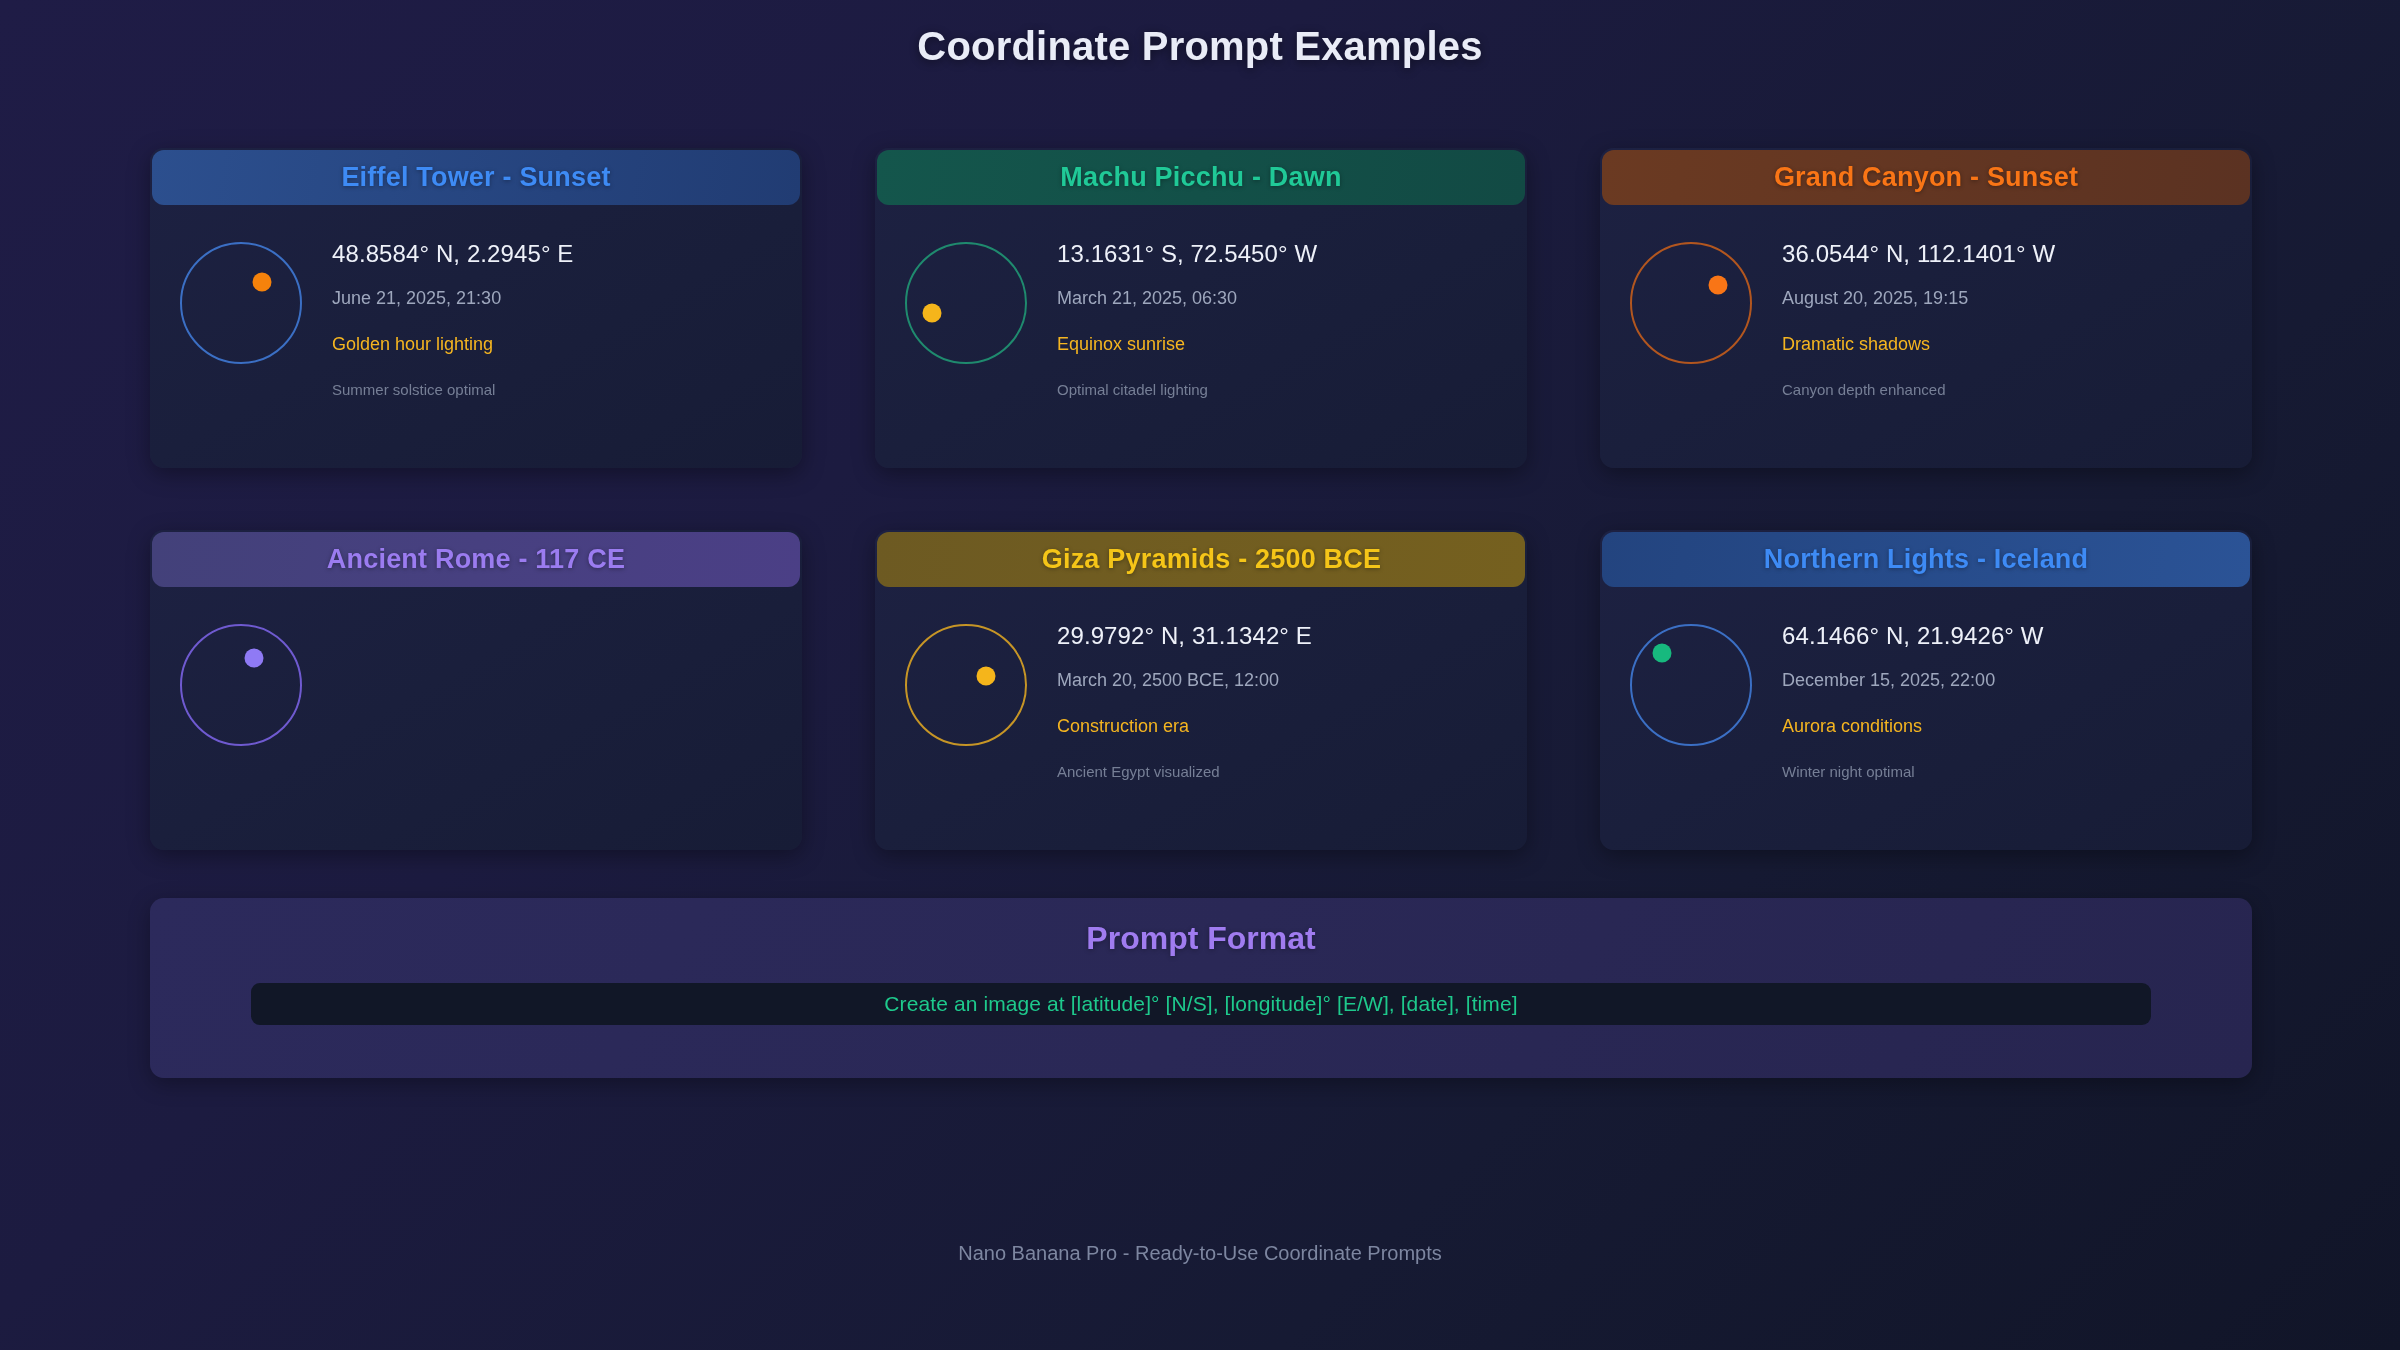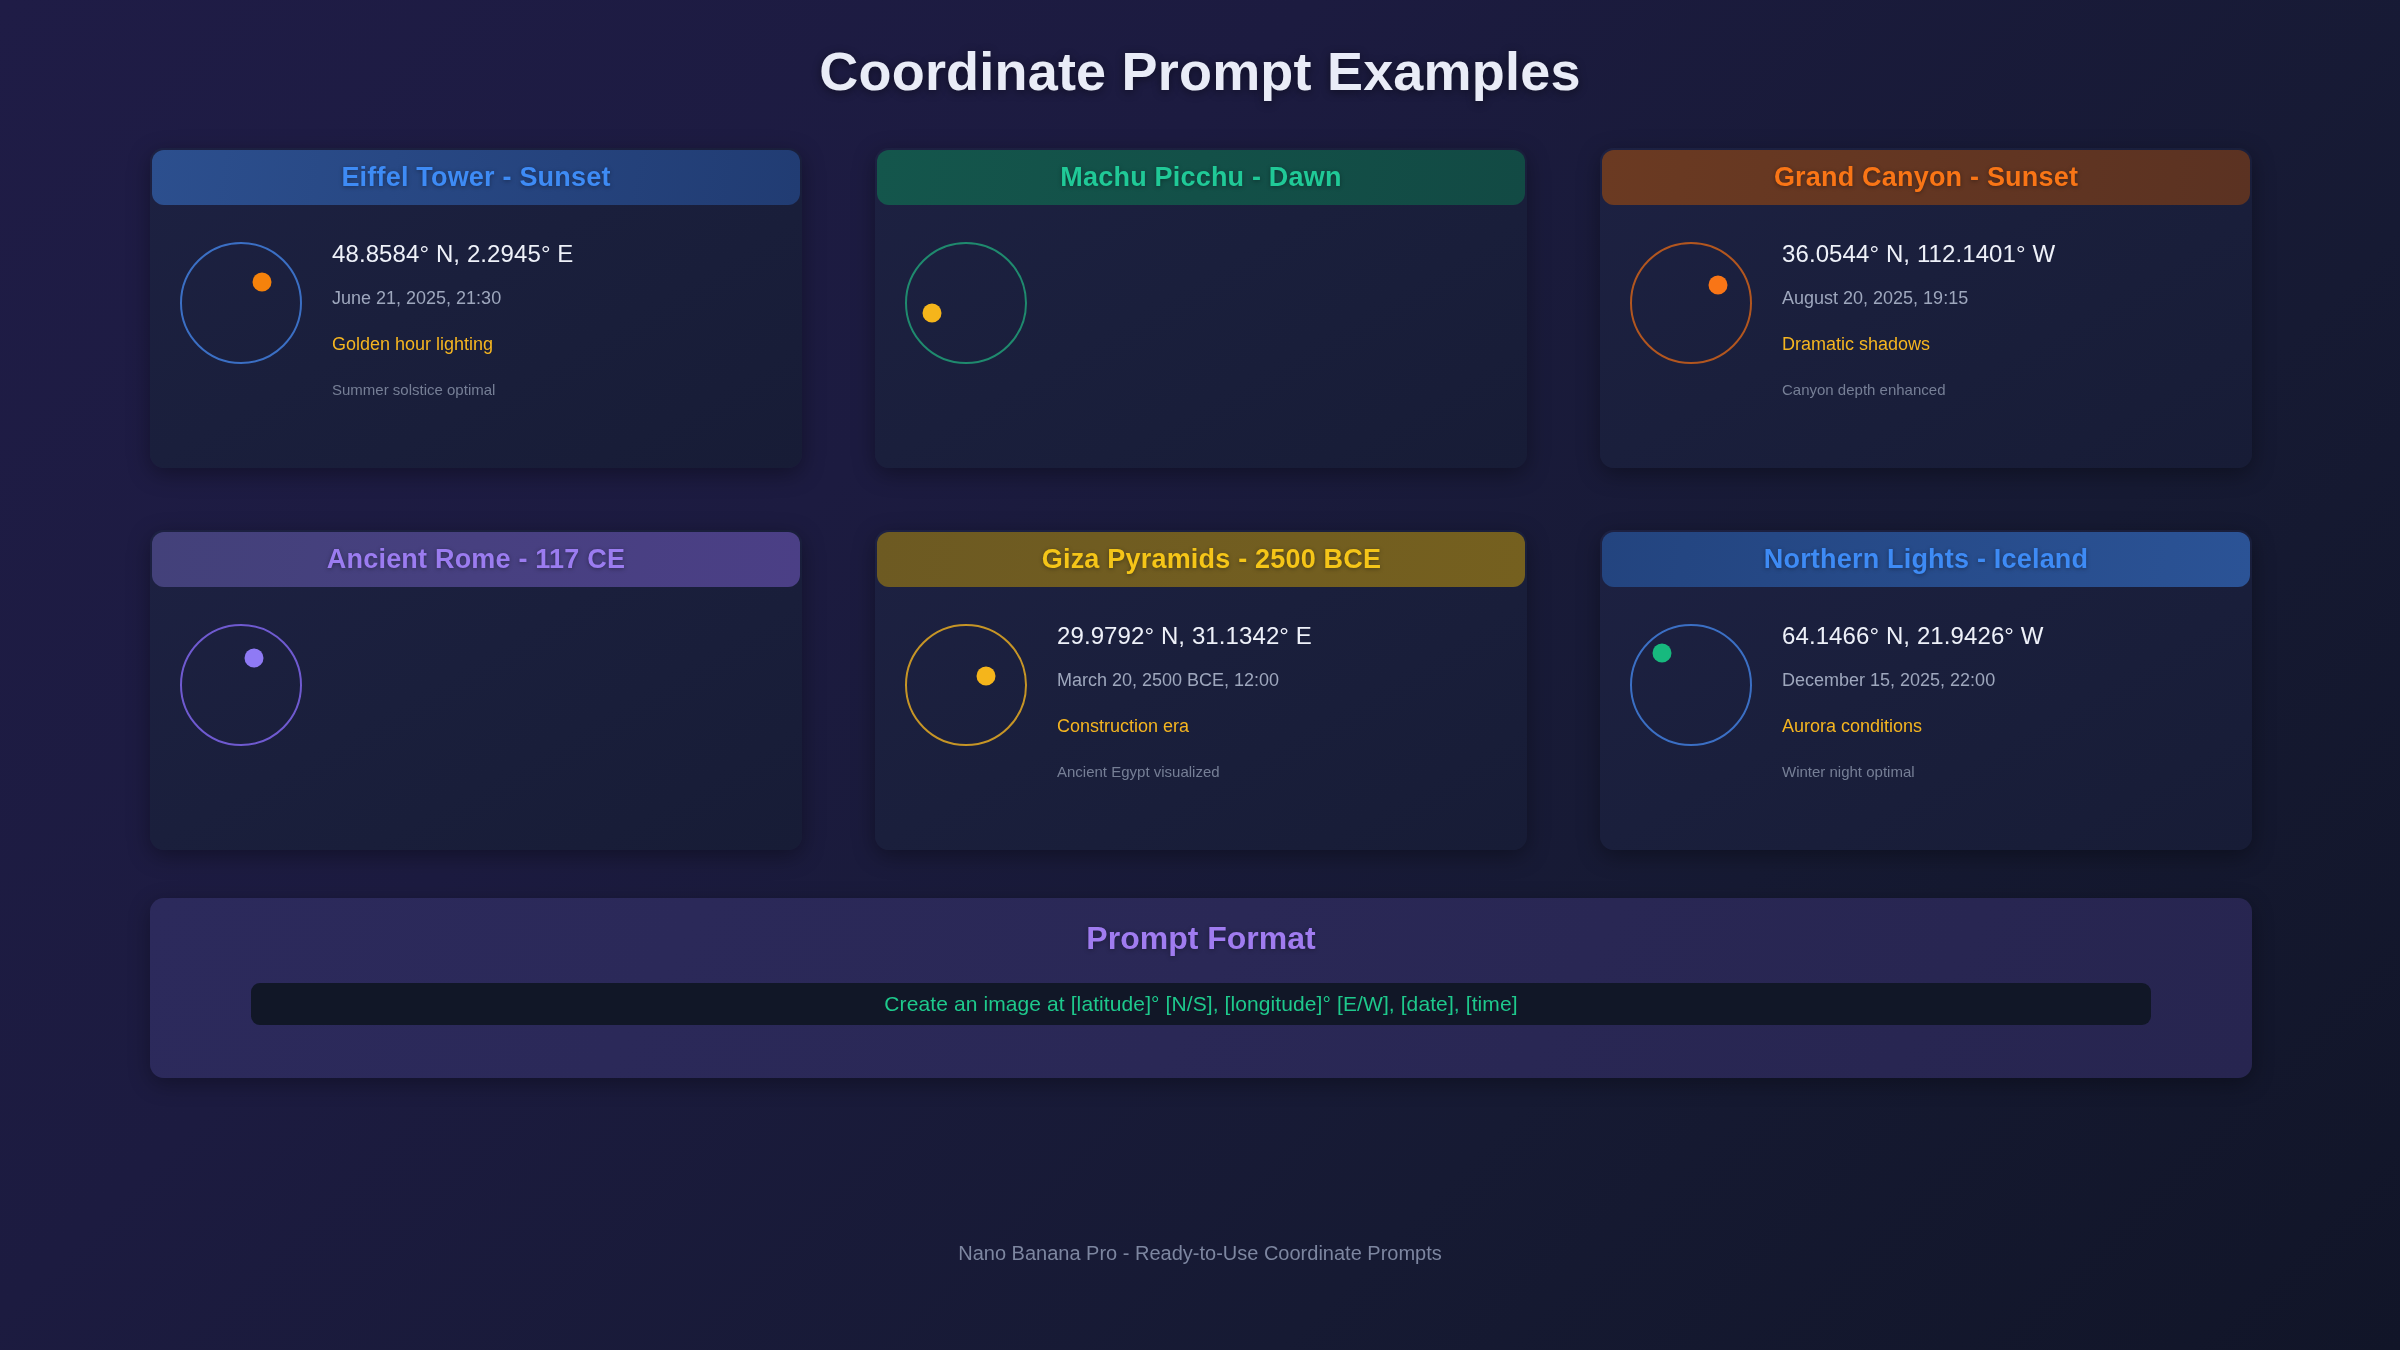--- a/index.html
+++ b/index.html
@@ -20,25 +20,25 @@
   .page {
     width: 2400px;
     height: 1350px;
     position: relative;
     padding: 0;
   }
 
   
   .page-title {
     text-align: center;
-    font-size: 54px;
+    font-size: 40px;
     font-weight: bold;
     color: #e9ecf7;
     letter-spacing: 0.2px;
-    padding-top: 40px;
+    padding-top: 24px;
     text-shadow: 0 2px 10px rgba(0,0,0,0.45);
   }
 
   
   .card-grid {
     position: absolute;
     left: 150px;
     top: 148px;
     width: 2102px;
     display: grid;
@@ -217,20 +217,26 @@
         <div class="card-header" style="background: linear-gradient(100deg, rgb(20, 86, 76) 0%, rgb(18, 74, 68) 100%);">
           <span class="card-header-title" style="color: rgb(32, 201, 151);">Machu Picchu - Dawn</span>
         </div>
         <div class="card-body">
           <div class="dial-wrap">
             <div class="dial">
               <div class="dial-ring" style="border-color: rgb(31, 138, 110);"></div>
               <div class="dial-dot" style="background: rgb(245, 181, 27); left: 22%; top: 58%;"></div>
             </div>
           </div>
+          <div class="info-col">
+            <div class="coords">13.1631° S, 72.5450° W</div>
+            <div class="datetime">March 21, 2025, 06:30</div>
+            <div class="condition">Equinox sunrise</div>
+            <div class="note">Optimal citadel lighting</div>
+          </div>
         </div>
       </div>
       <div class="card">
         <div class="card-header" style="background: linear-gradient(100deg, rgb(107, 58, 34) 0%, rgb(91, 50, 34) 100%);">
           <span class="card-header-title" style="color: rgb(249, 117, 22);">Grand Canyon - Sunset</span>
         </div>
         <div class="card-body">
           <div class="dial-wrap">
             <div class="dial">
               <div class="dial-ring" style="border-color: rgb(178, 86, 31);"></div>

